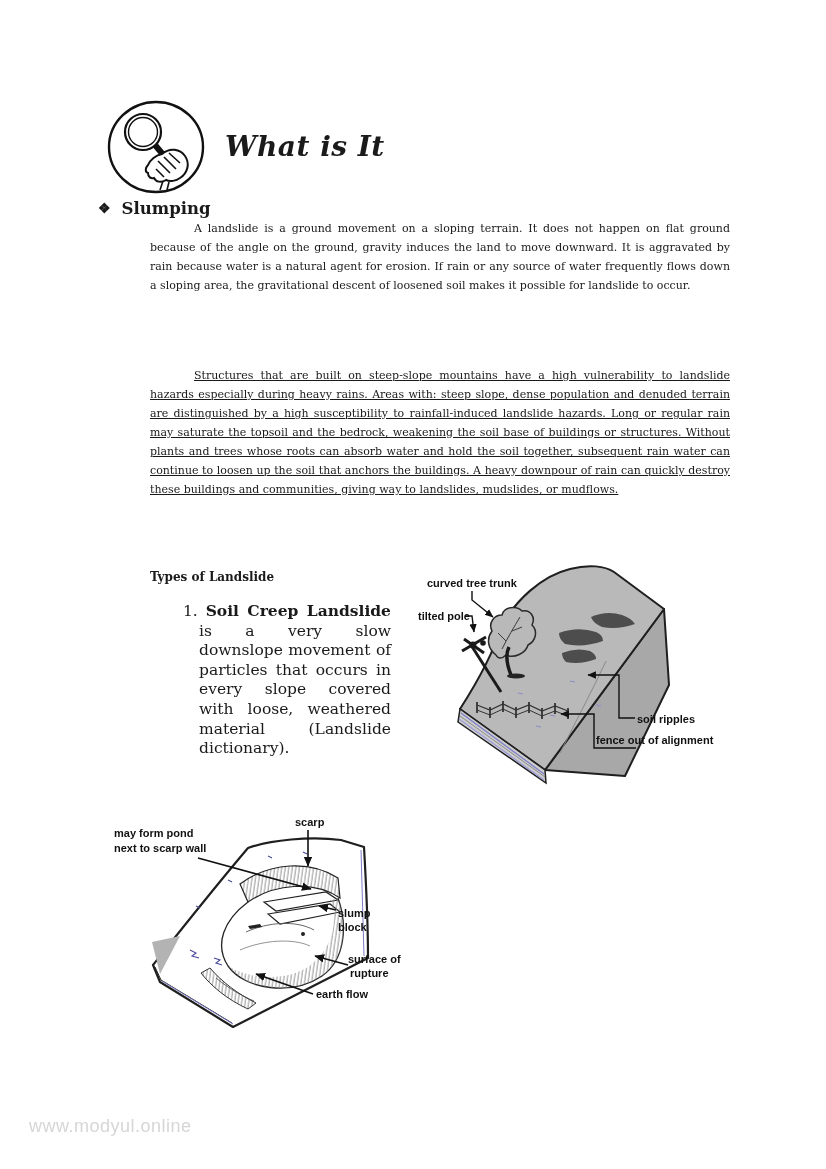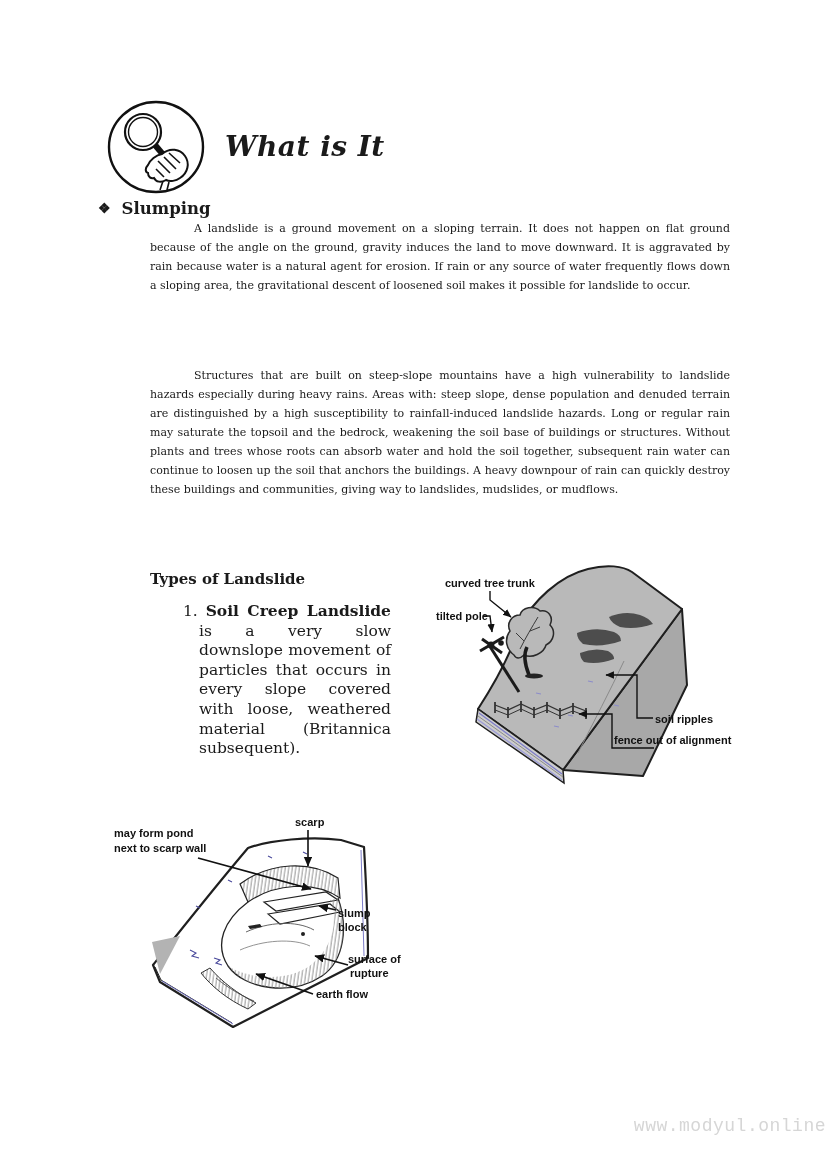--- a/index.html
+++ b/index.html
@@ -5,29 +5,29 @@
   html,body{margin:0;padding:0;background:#ffffff;}
   .page{position:relative;width:826px;height:1169px;background:#fff;overflow:hidden;
         font-family:"DejaVu Serif",serif;color:#1a1a1a;}
   .abs{position:absolute;}
   .hdr-icon{left:106px;top:99px;width:100px;height:96px;}
   .page-title{left:225px;top:130px;font-size:28px;font-weight:bold;font-style:italic;letter-spacing:.5px;}
   .bullet-row{left:98px;top:199px;font-size:16.5px;font-weight:bold;}
   .bullet-glyph{display:inline-block;font-size:14px;margin-right:11px;transform:translateY(-1px);}
   .para{left:150px;width:580px;font-size:11px;line-height:19px;text-align:justify;text-indent:44px;}
   .p1{top:219px;}
-  .p2{top:366px;}
-  .types-heading{left:150px;top:570px;font-size:15px;font-weight:bold;}
+  .p2{top:366px;text-decoration:underline;}
+  .types-heading{left:150px;top:570px;font-size:12px;font-weight:bold;}
   .item1{left:183px;top:601px;width:208px;font-size:15.5px;line-height:19.6px;
          text-align:justify;padding-left:16px;text-indent:-16px;box-sizing:border-box;}
   .item2{left:430px;top:866px;width:298px;font-size:16px;line-height:21.6px;text-align:justify;}
-  .diagram1{left:416px;top:563px;width:392px;height:222px;}
+  .diagram1{left:398px;top:563px;width:392px;height:222px;}
   .diagram2{left:98px;top:786px;width:334px;height:236px;margin-top:24px;}
-  .watermark{left:0;right:0;top:1116px;text-align:right;color:#d6d6d6;
-             font-family:Liberation Mono, monospace;font-size:18px;letter-spacing:.5px;margin-left:29px;}
+  .watermark{left:0;right:0;top:1116px;text-align:left;color:#d6d6d6;
+             font-family:Liberation Sans, sans-serif;font-size:18px;letter-spacing:.5px;margin-left:29px;}
   svg text{font-family:"Liberation Sans",sans-serif;font-weight:bold;font-size:11px;fill:#111;}
   svg{display:block;}
 </style>
 </head>
 <body>
 
 <div class="page">
 
   <div class="abs hdr-icon">
     <svg viewBox="0 0 100 96">
@@ -48,21 +48,21 @@
   </div>
 
   <div class="abs para p1">A landslide is a ground movement on a sloping terrain. It does not happen on flat ground because of the angle on the ground, gravity induces the land to move downward. It is aggravated by rain because water is a natural agent for erosion. If rain or any source of water frequently flows down a sloping area, the gravitational descent of loosened soil makes it possible for landslide to occur.</div>
   <div class="abs para p2">Structures that are built on steep-slope mountains have a high vulnerability to landslide hazards especially during heavy rains. Areas with: steep slope, dense population and denuded terrain are distinguished by a high susceptibility to rainfall-induced landslide hazards. Long or regular rain may saturate the topsoil and the bedrock, weakening the soil base of buildings or structures. Without plants and trees whose roots can absorb water and hold the soil together, subsequent rain water can continue to loosen up the soil that anchors the buildings. A heavy downpour of rain can quickly destroy these buildings and communities, giving way to landslides, mudslides, or mudflows.</div>
 
   <div class="abs types-heading">Types of Landslide</div>
 
   <div class="abs item1">
     <span>1.</span>
     <b>Soil Creep Landslide</b>
-    <span>is a very slow downslope movement of particles that occurs in every slope covered with loose, weathered material (Britannica subsequent).</span>
+    <span>is a very slow downslope movement of particles that occurs in every slope covered with loose, weathered material (Landslide dictionary).</span>
   </div>
 
   <div class="abs diagram1">
     <svg viewBox="0 0 392 222">
       <defs>
         <marker id="ah1" viewBox="0 0 8 8" refX="6.5" refY="3" markerWidth="7" markerHeight="7" orient="auto">
           <path d="M0,0 L7,3 L0,6 Z" fill="#111"></path>
         </marker>
       </defs>
       <g>

